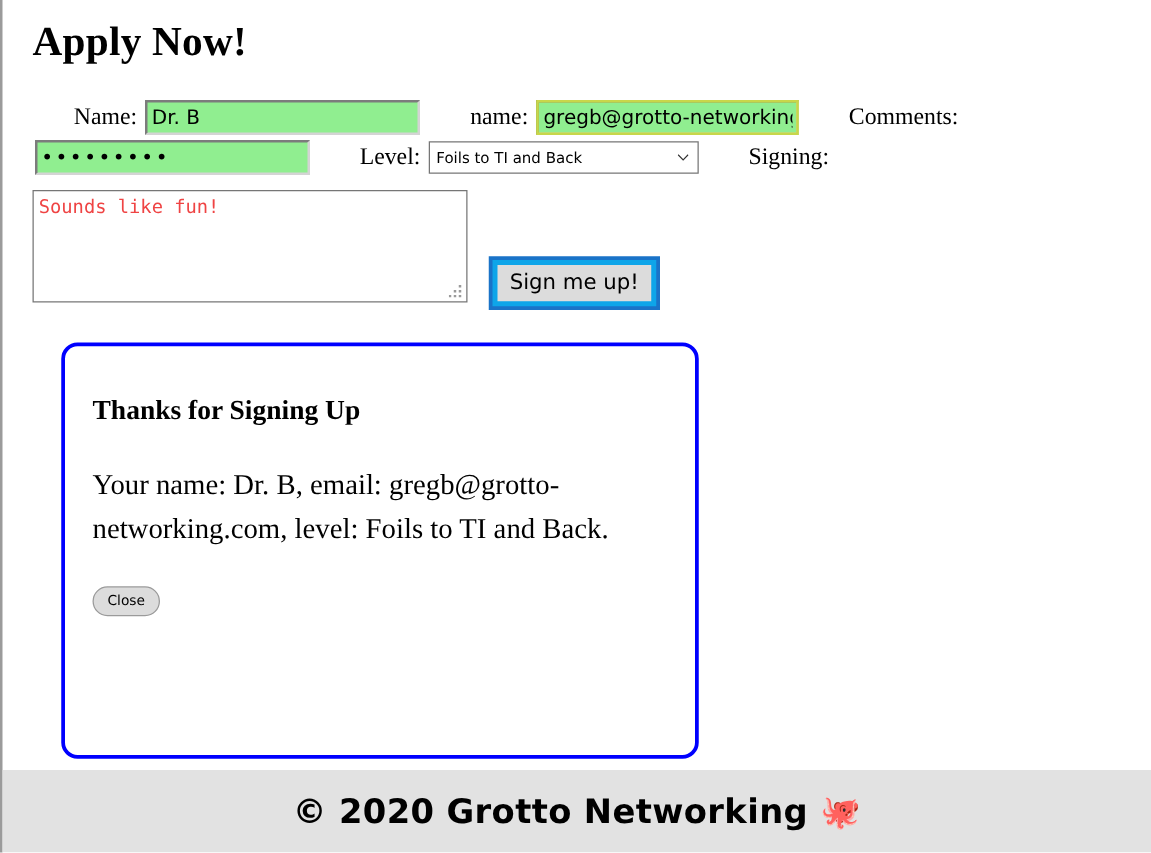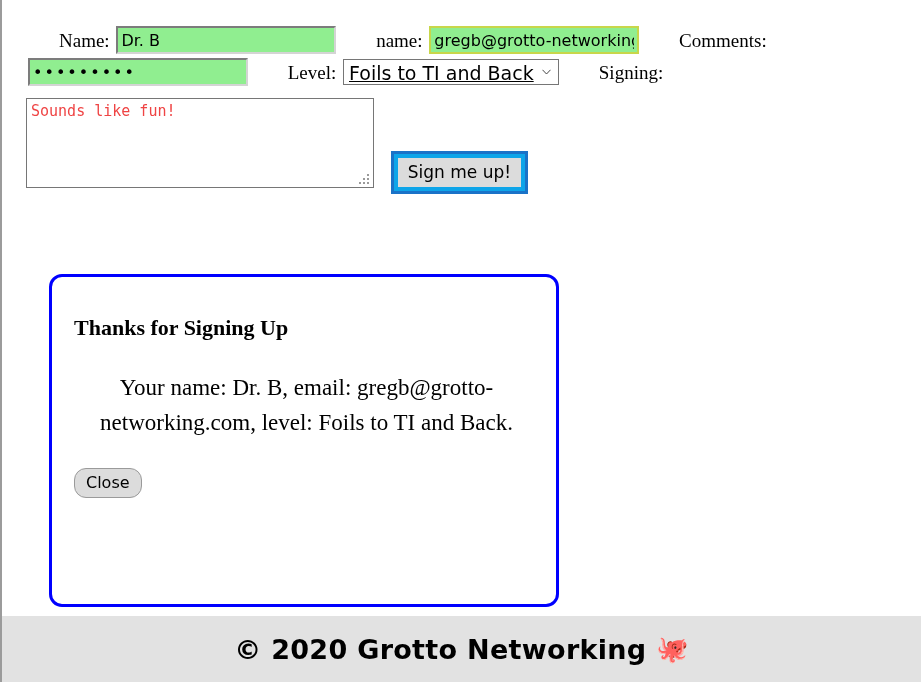--- a/index.html
+++ b/index.html
@@ -75,35 +75,34 @@
     outline-offset: -2px;
     border-color: #8a8a50 #d6d6a0 #d6d6a0 #8a8a50;
   }
   input.pw-field {
     width: 210px;
     letter-spacing: 2px;
   }
 
   select.level-select {
     font-family: "DejaVu Sans", "Liberation Sans", sans-serif;
-    font-size: 19px;
+    font-size: 12px;
     color: #000;
     background: #ffffff;
     border: 1px solid #767676;
     border-radius: 0;
     padding: 2px 24px 2px 5px;
     height: 26px;
     width: 216px;
     box-sizing: border-box;
     vertical-align: middle;
     margin: 0 2px;
     -webkit-appearance: none;
     -moz-appearance: none;
     appearance: none;
-    text-decoration: underline;
   }
   .select-wrap {
     position: relative;
     display: inline-block;
     vertical-align: middle;
   }
   .select-wrap .chev {
     position: absolute;
     right: 10px;
     top: 50%;
@@ -179,25 +178,24 @@
     margin: 0 0 30px 0;
     padding: 0;
   }
   .modal p.modal-body {
     font-family: "Liberation Serif", "DejaVu Serif", serif;
     font-size: 23px;
     line-height: 1.5;
     margin: 0 0 28px 0;
     padding: 0;
     width: 465px;
-    text-align: center;
   }
   button.close-btn {
     font-family: "DejaVu Sans", "Liberation Sans", sans-serif;
-    font-size: 16px;
+    font-size: 11px;
     color: #000;
     background: #dcdcdc;
     border: 1px solid #9a9a9a;
     padding: 4px 11px 5px 11px;
     border-radius: 12px;
   }
 
   
   footer.site-footer {
     position: absolute;
@@ -222,20 +220,21 @@
     margin-left: 10px;
     font-style: normal;
     font-weight: normal;
   }
 </style>
 </head>
 <body>
 
 <div class="page">
 
+  <h1 class="page-title">Apply Now!</h1>
 
   <div class="form-area">
 
     <div class="form-line">
       <span class="lbl">Name:</span>
       <input class="txt name-field" type="text" value="Dr. B" style="">
       <span class="lbl">name:</span>
       <input class="txt email-field" type="text" value="gregb@grotto-networking.com" style="">
       <span class="lbl">Comments:</span>
     </div>

